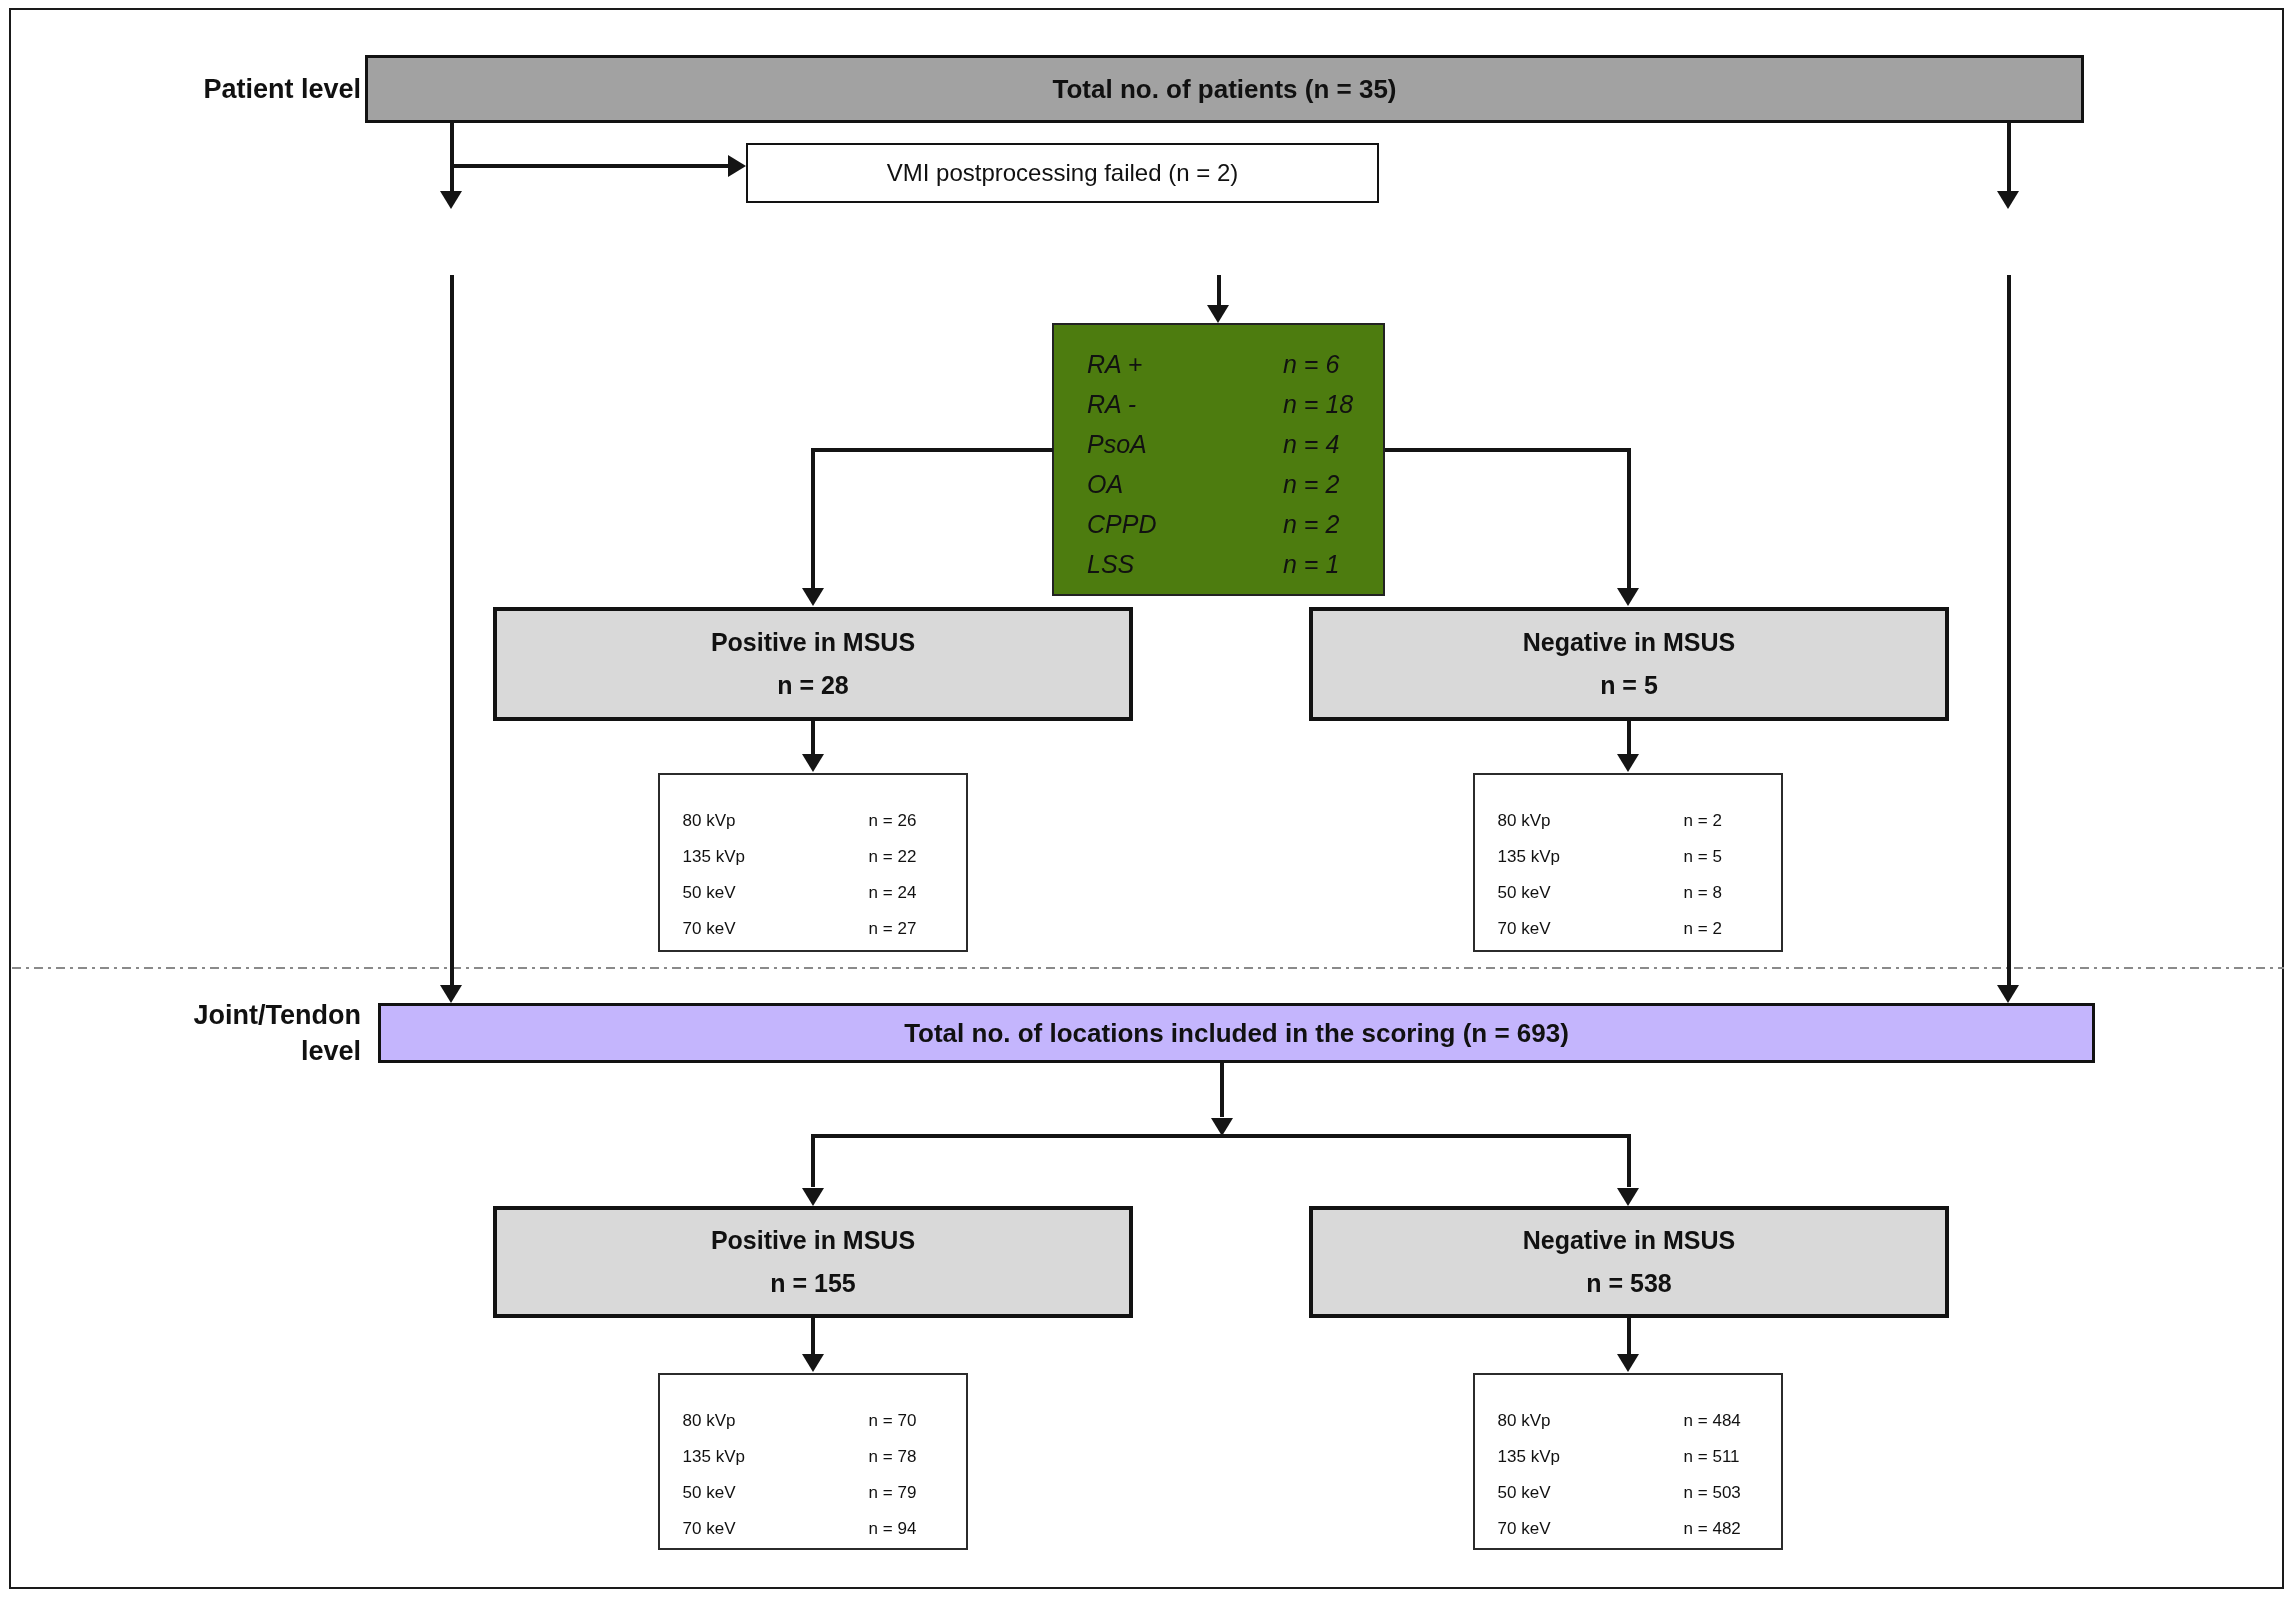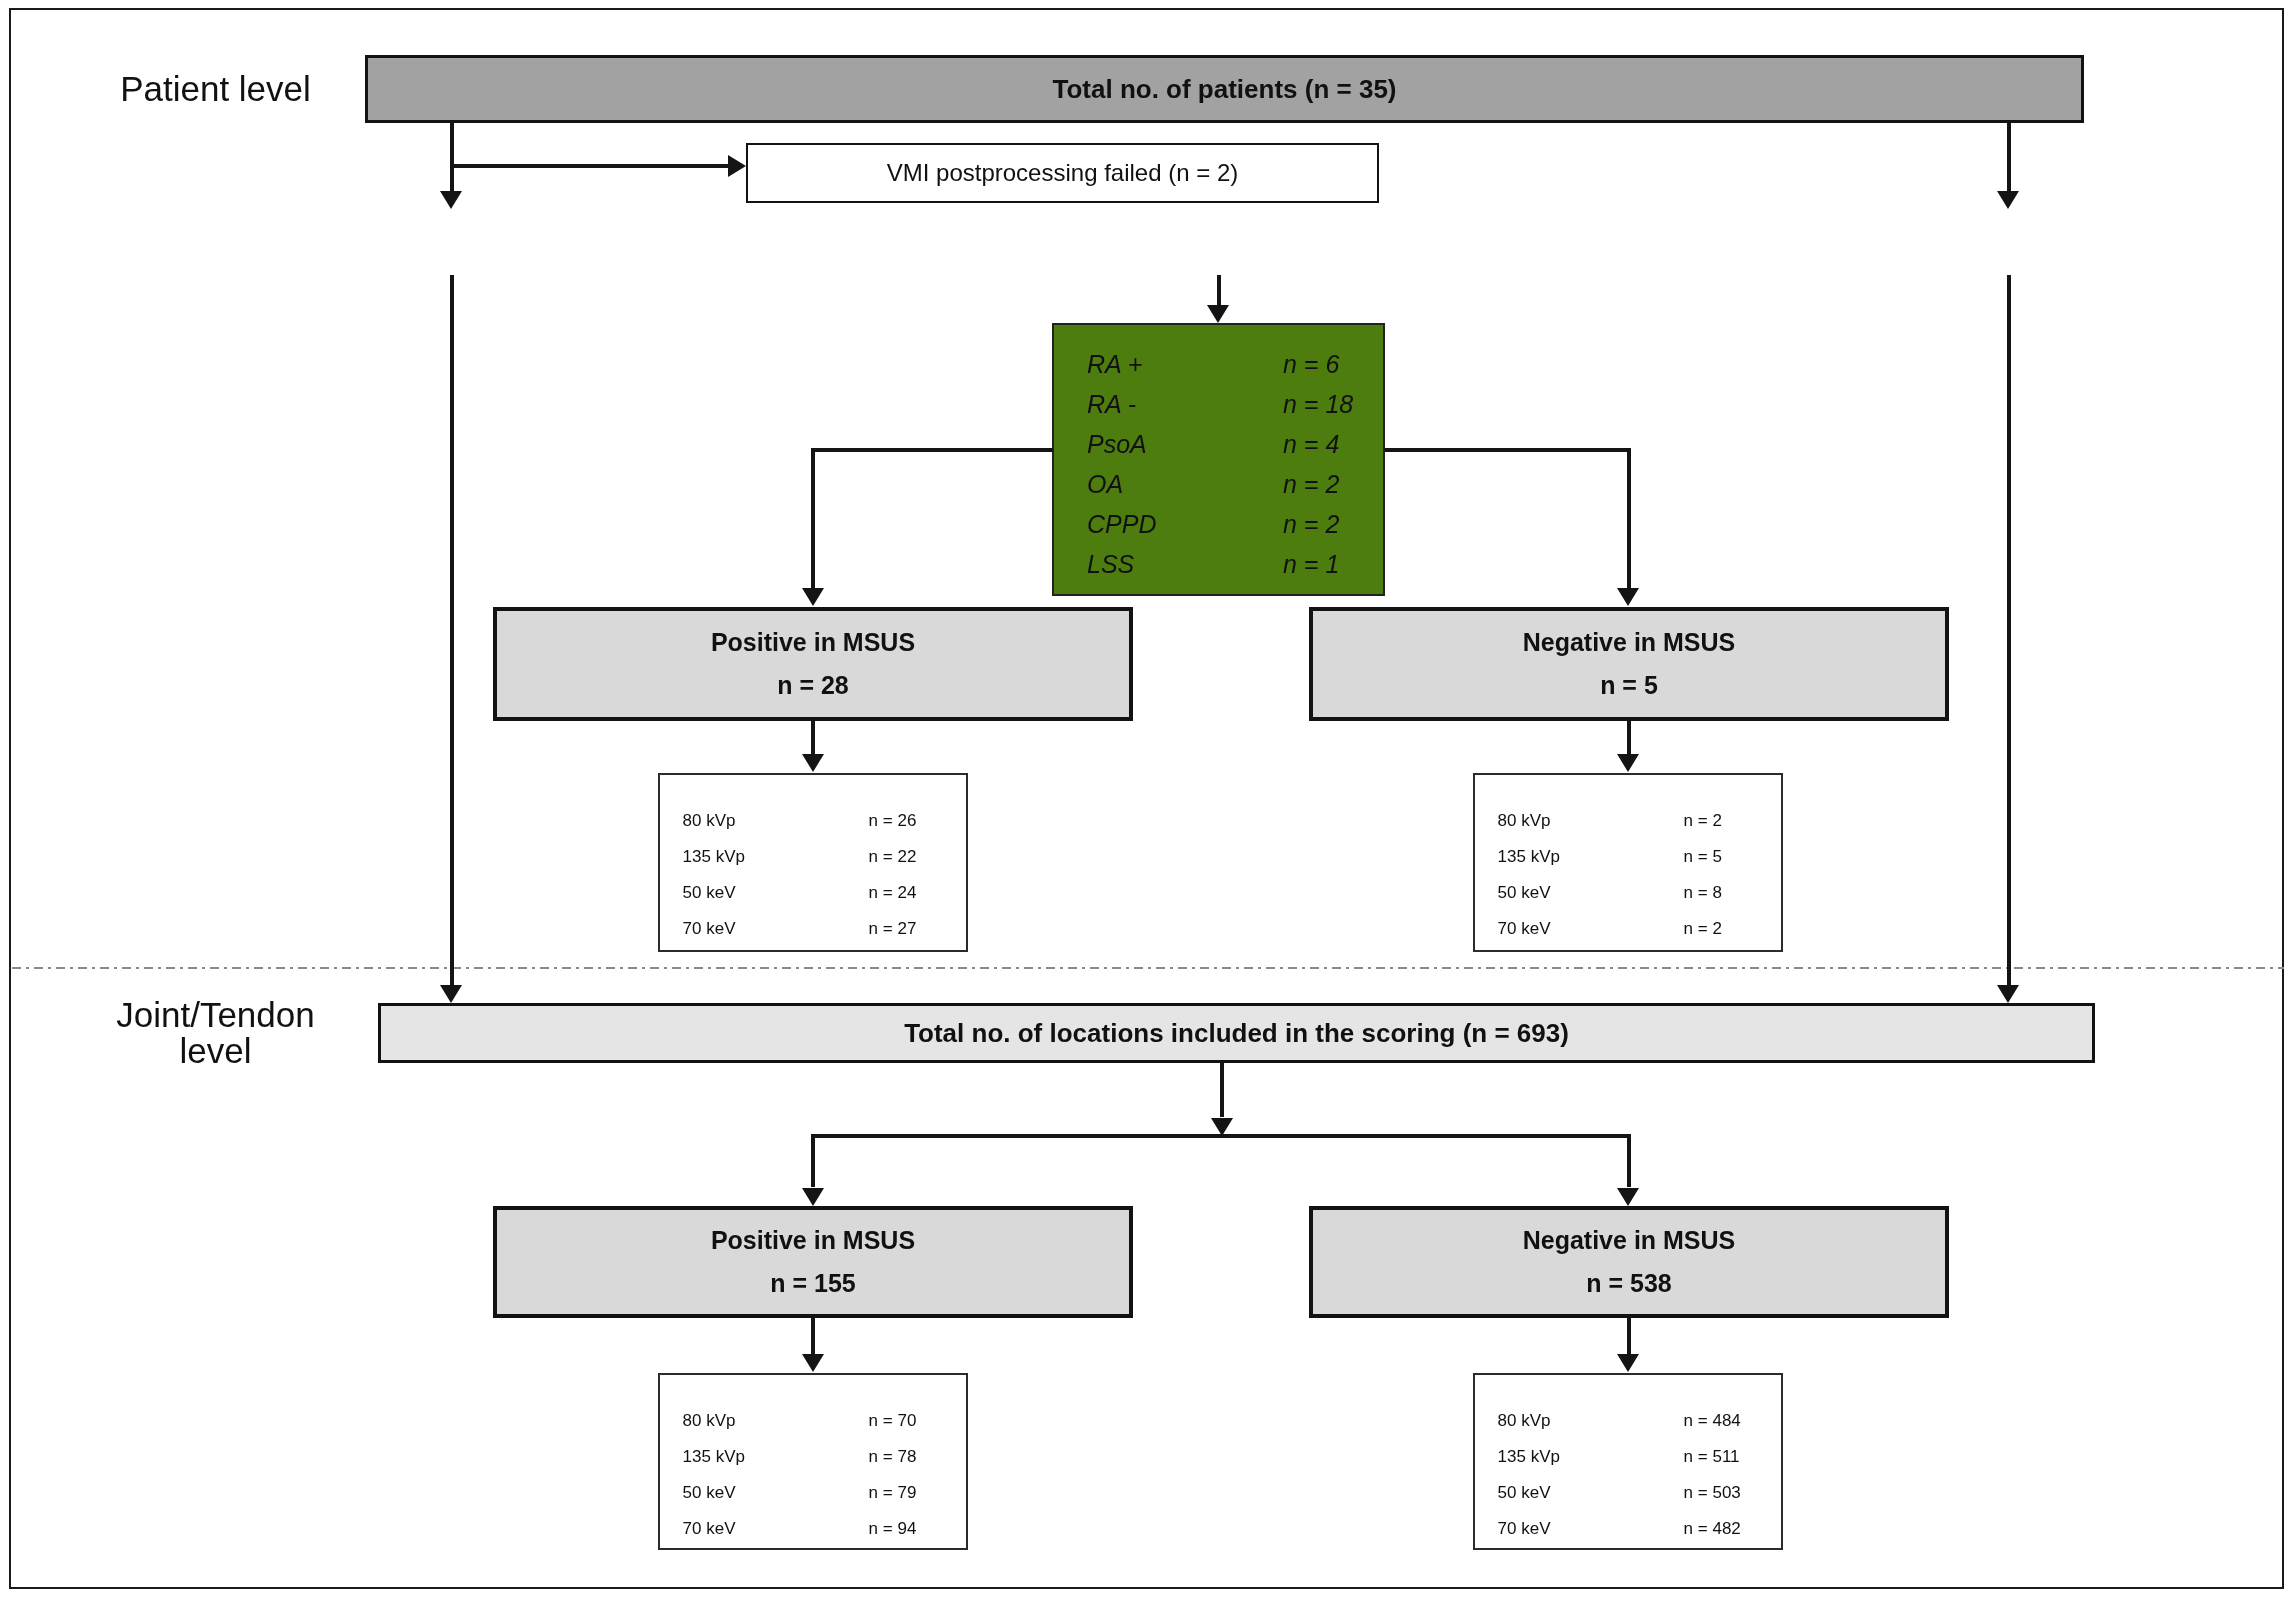--- a/index.html
+++ b/index.html
@@ -15,37 +15,37 @@
   .frame{
     position:absolute;
     left:8.6px; top:7.5px;
     width:2275px; height:1581px;
     border:2.7px solid #1a1a1a;
     box-sizing:border-box;
   }
   .level-label{
     position:absolute;
     width:291px;
-    text-align:center;
-    font-weight:normal;
-    font-size:35px;
+    text-align:right;
+    font-weight:bold;
+    font-size:27px;
     line-height:36px;
   }
   .bar{
     position:absolute;
     box-sizing:border-box;
     background:#a2a2a2;
     border:3.2px solid #121212;
     display:flex;
     align-items:center;
     justify-content:center;
     font-weight:bold;
     font-size:26px;
   }
-  .bar.locations{ background:#e5e5e5; }
+  .bar.locations{ background:#c4b5fd; }
   .white-wide{
     position:absolute;
     box-sizing:border-box;
     background:#ffffff;
     border:2.7px solid #121212;
     display:flex;
     align-items:center;
     justify-content:center;
     font-size:24px;
   }

